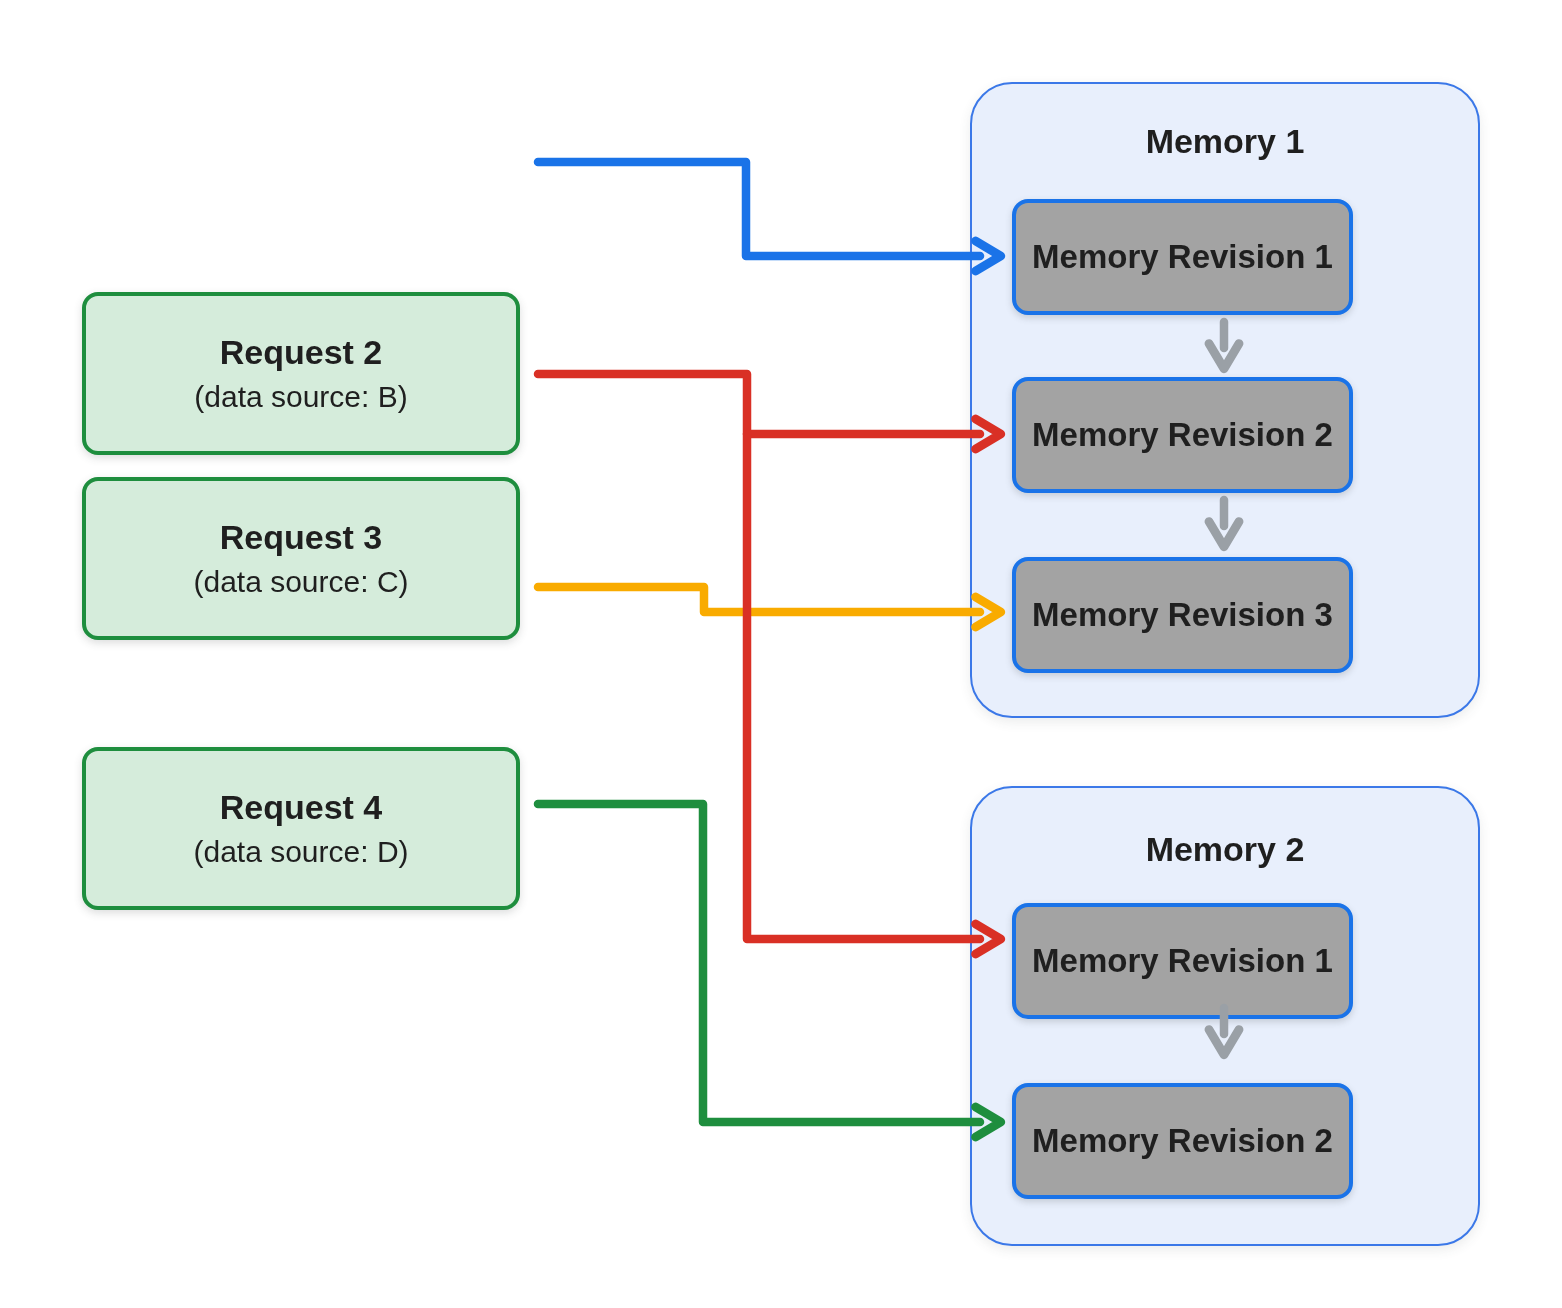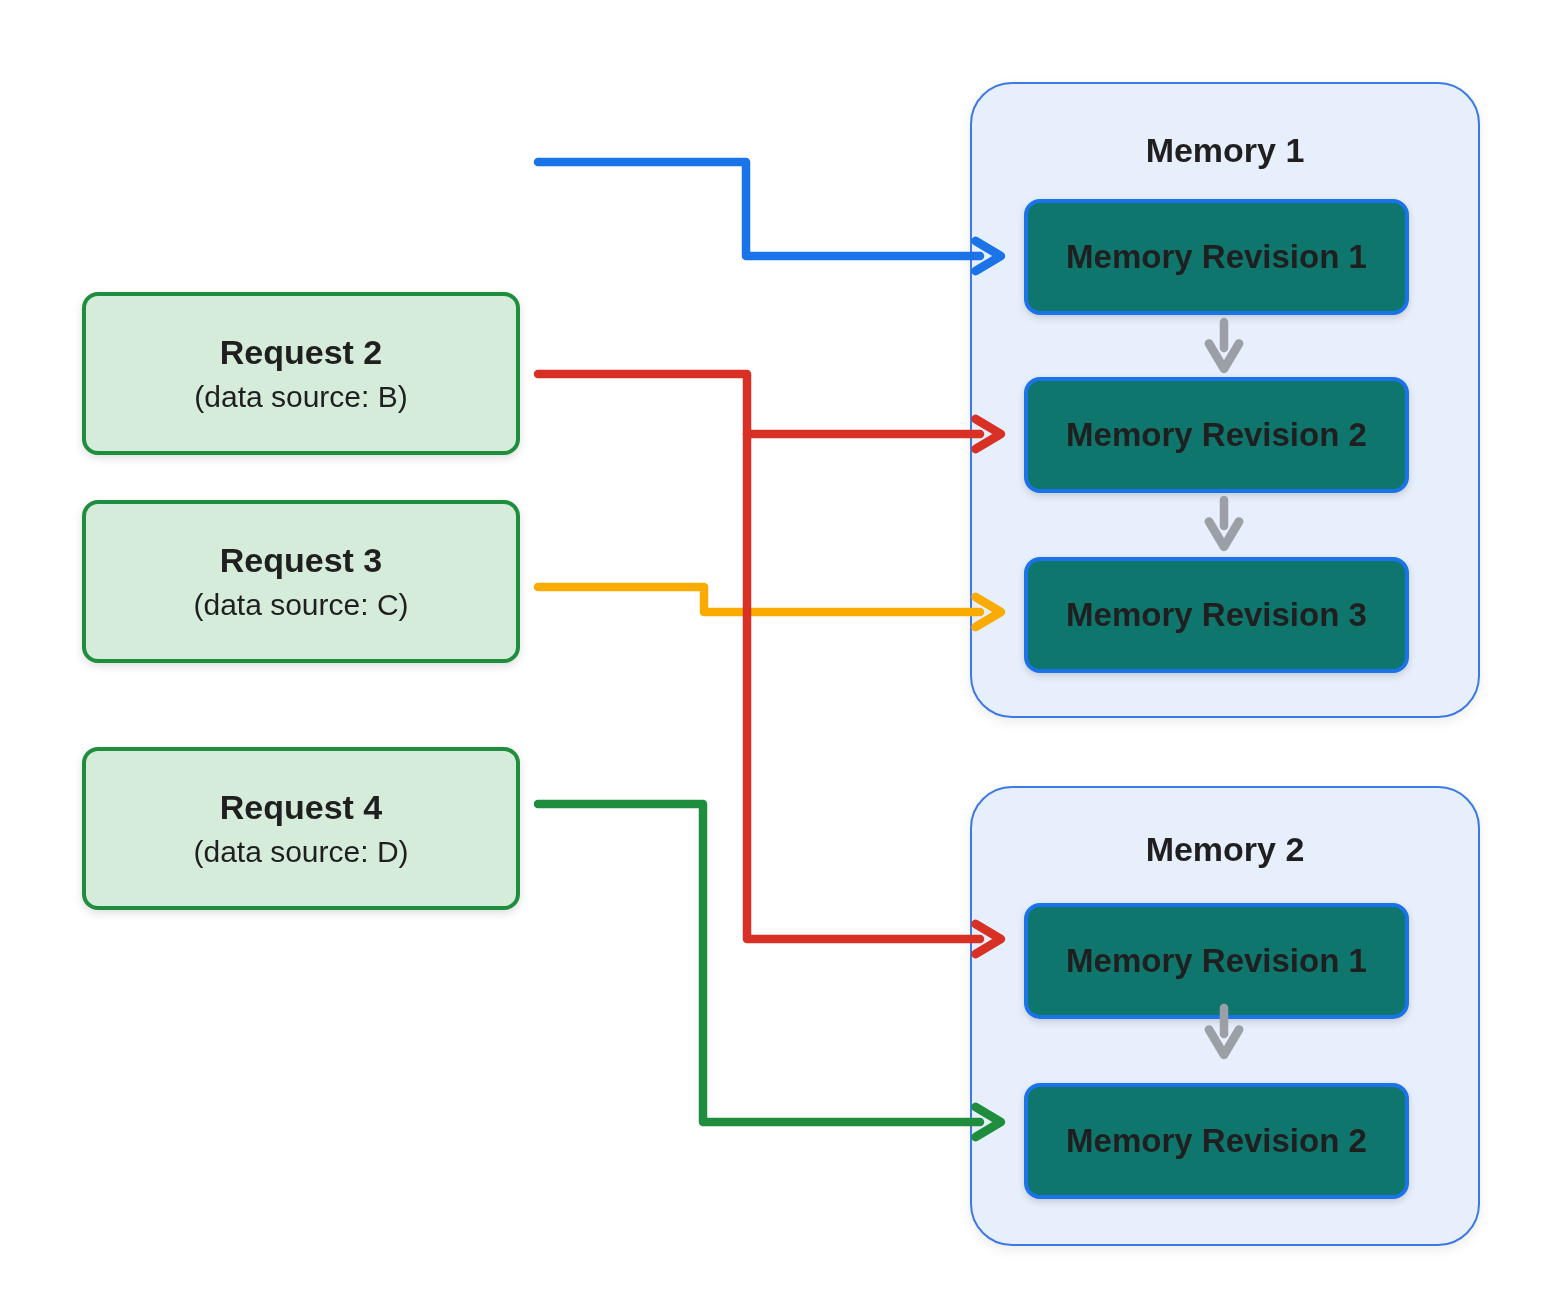--- a/index.html
+++ b/index.html
@@ -38,21 +38,21 @@
     font-weight: 600;
     line-height: 1.1;
   }
   .request-box .req-subtitle {
     font-size: 30px;
     font-weight: 400;
     line-height: 1.1;
   }
   #request-1 { top: 80px; }
   #request-2 { top: 292px; }
-  #request-3 { top: 500px; }
+  #request-3 { top: 477px; }
   #request-4 { top: 715px; margin-top: 32px; }
 
   
   .memory-container {
     position: absolute;
     left: 970px;
     width: 510px;
     box-sizing: border-box;
     background: #e8effc;
     border: 2.5px solid #3b78e8;
@@ -64,30 +64,30 @@
   #memory-2 { top: 770px; height: 460px; margin-top: 16px; }
 
   .memory-title {
     position: absolute;
     left: 0;
     width: 100%;
     text-align: center;
     font-size: 34px;
     font-weight: 600;
   }
-  #memory-1 .memory-title { top: 47px; }
+  #memory-1 .memory-title { top: 38px; }
   #memory-2 .memory-title { top: 42px; }
 
   .revision-box {
     position: absolute;
-    left: 52px;
-    width: 385px;
+    left: 40px;
+    width: 341px;
     height: 116px;
     box-sizing: border-box;
-    background: #0f766e;
+    background: #a3a3a3;
     border: 4px solid #1a73e8;
     border-radius: 16px;
     box-shadow: 0 3px 7px rgba(60,64,67,0.20);
     display: flex;
     align-items: center;
     justify-content: center;
     font-size: 33px;
     font-weight: 600;
     color: #1f1f1f;
   }

